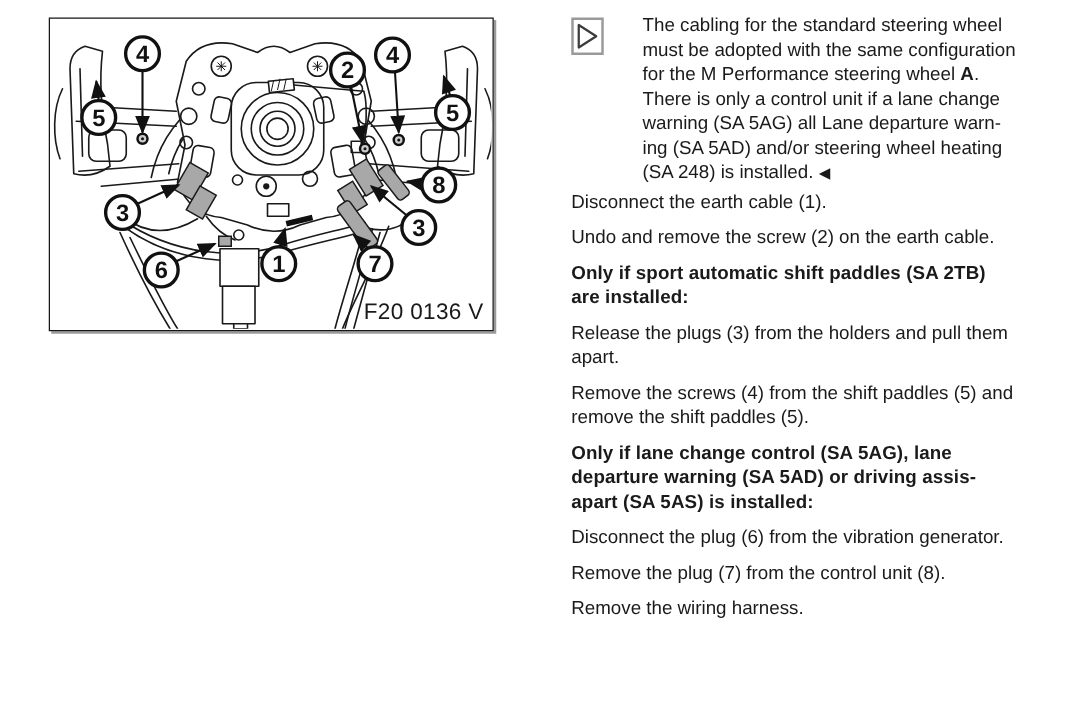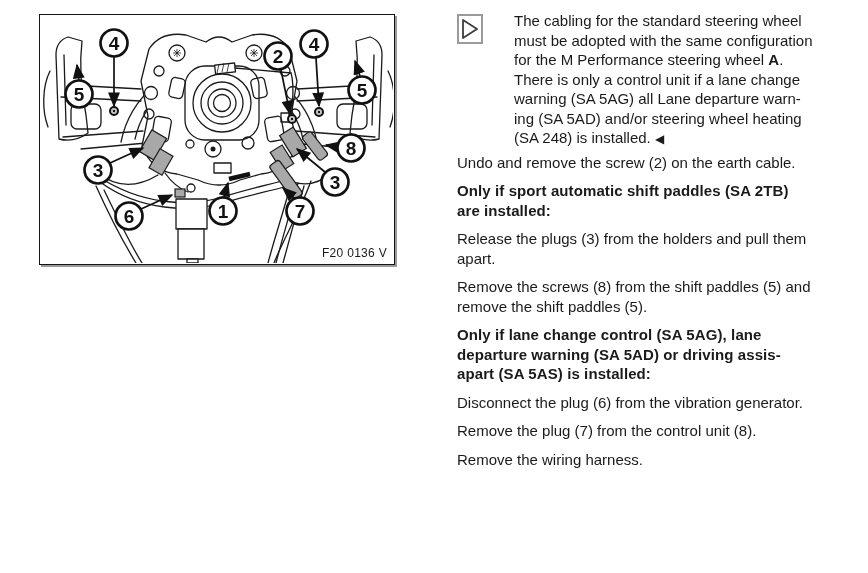--- a/index.html
+++ b/index.html
@@ -4,21 +4,21 @@
 <style>
   html,body{margin:0;padding:0;background:#ffffff;}
   body{width:868px;height:573px;position:relative;overflow:hidden;
        font-family:"Liberation Sans",sans-serif;color:#1a1a1a;}
 
   
   .figure-box{position:absolute;left:39px;top:14px;width:356px;height:251px;
               border:1.5px solid #151515;background:#fff;
               box-shadow:2px 2px 0 #9a9a9a;box-sizing:border-box;}
   .figure-box svg{position:absolute;left:0;top:0;}
-  .fig-label{position:absolute;right:7px;bottom:4px;font-size:12px;letter-spacing:0.3px;margin-left:40px;}
+  .fig-label{position:absolute;right:7px;bottom:4px;font-size:18px;letter-spacing:0.3px;margin-left:40px;}
   svg .ln{stroke:#1a1a1a;fill:none;stroke-width:1.3;stroke-linecap:round;stroke-linejoin:round;}
   svg .lnf{stroke:#1a1a1a;fill:#ffffff;stroke-width:1.3;stroke-linejoin:round;}
   svg .thin{stroke:#1a1a1a;fill:none;stroke-width:0.8;}
   svg .comp{stroke:#1a1a1a;stroke-width:1.2;}
   svg .callout-circle{fill:#fff;stroke:#111;stroke-width:2.7;}
   svg .callout-num{font-family:"Liberation Sans",sans-serif;font-size:19px;font-weight:bold;fill:#111;}
   svg .leader{stroke:#111;stroke-width:1.7;fill:none;}
 
   
   .content{position:absolute;left:457px;top:11px;width:404px;}
@@ -225,32 +225,35 @@
         <div class="nline"><span>must be adopted with the same configuration</span></div>
         <div class="nline"><span>for the M Performance steering wheel </span><span class="b">A</span><span>.</span></div>
         <div class="nline"><span>There is only a control unit if a lane change</span></div>
         <div class="nline"><span>warning (SA 5AG) all Lane departure warn-</span></div>
         <div class="nline"><span>ing (SA 5AD) and/or steering wheel heating</span></div>
         <div class="nline"><span>(SA 248) is installed. </span><span class="endmark">◀</span></div>
       </div>
   </div>
   <div>
       <div class="para">
+        <div class="tline">Disconnect the earth cable (1).</div>
+      </div>
+      <div class="para">
         <div class="tline">Undo and remove the screw (2) on the earth cable.</div>
       </div>
       <div class="para bold">
         <div class="tline">Only if sport automatic shift paddles (SA 2TB)</div>
         <div class="tline">are installed:</div>
       </div>
       <div class="para">
         <div class="tline">Release the plugs (3) from the holders and pull them</div>
         <div class="tline">apart.</div>
       </div>
       <div class="para">
-        <div class="tline">Remove the screws (8) from the shift paddles (5) and</div>
+        <div class="tline">Remove the screws (4) from the shift paddles (5) and</div>
         <div class="tline">remove the shift paddles (5).</div>
       </div>
       <div class="para bold">
         <div class="tline">Only if lane change control (SA 5AG), lane</div>
         <div class="tline">departure warning (SA 5AD) or driving assis-</div>
         <div class="tline">apart (SA 5AS) is installed:</div>
       </div>
       <div class="para">
         <div class="tline">Disconnect the plug (6) from the vibration generator.</div>
       </div>

